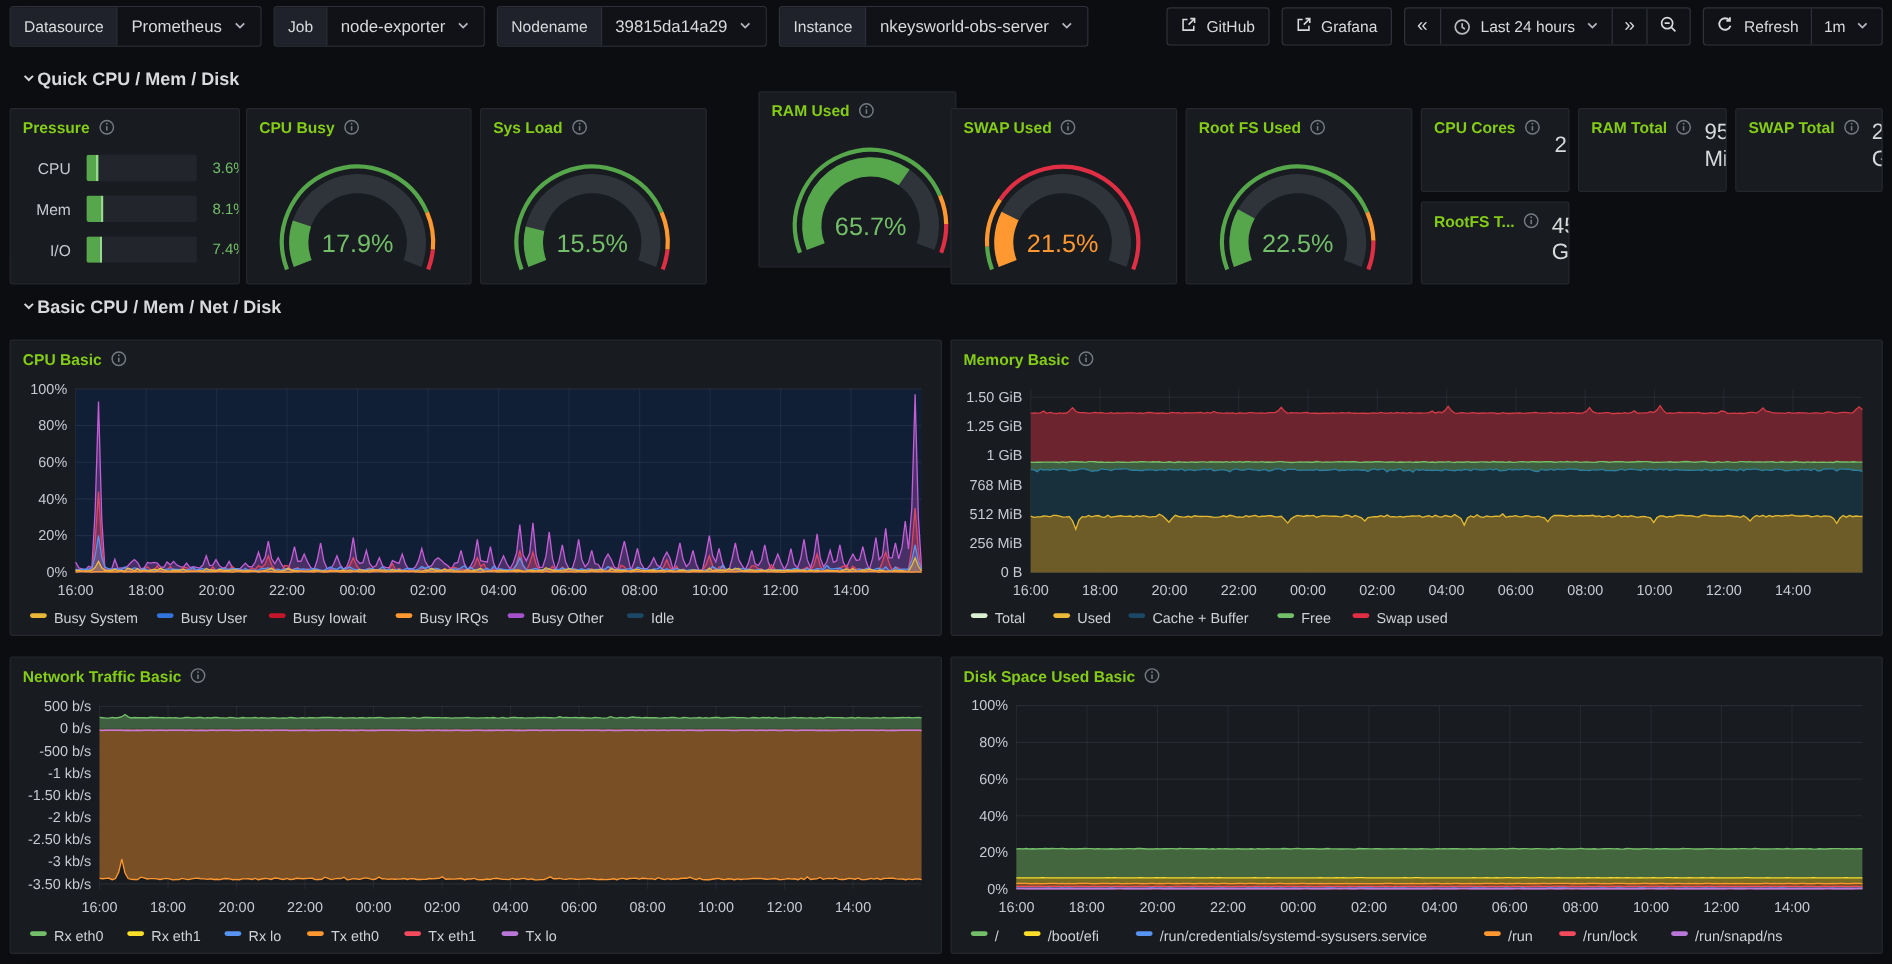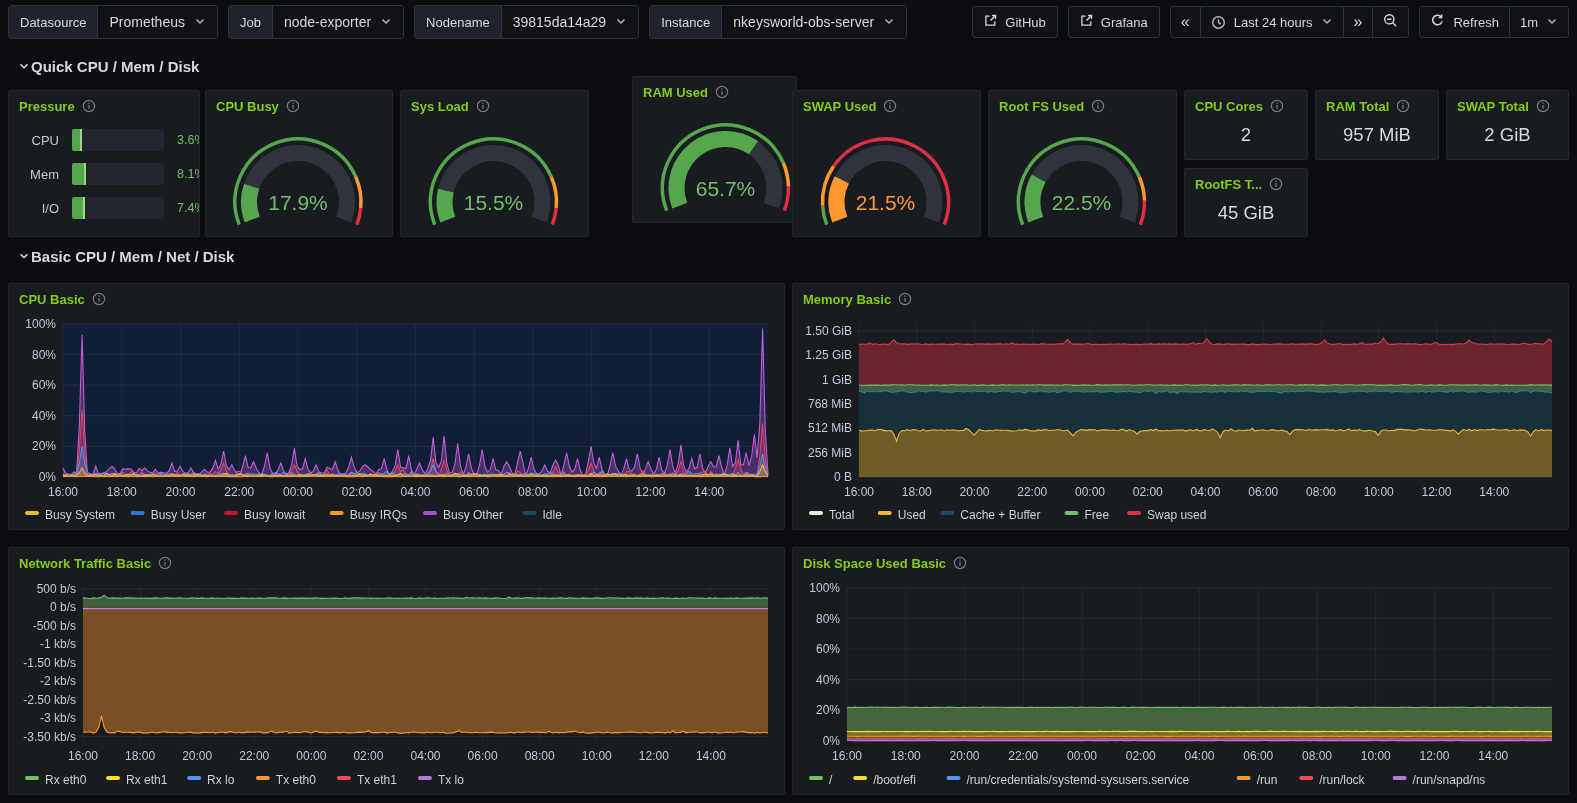--- a/index.html
+++ b/index.html
@@ -34,21 +34,21 @@
   .p-label{flex:0 0 36px;text-align:right;font-size:13px;color:#c7c9d1;}
   .pbar{position:relative;width:92px;height:22px;background:#22252b;border-radius:2px;overflow:hidden;flex:0 0 auto;}
   .pbar-fill{position:absolute;left:0;top:0;bottom:0;background:#56a64b;}
   .pbar-cap{position:absolute;top:0;bottom:0;width:2px;background:#96d98d;}
   .p-val{flex:1;text-align:right;font-size:12.5px;font-weight:500;color:#73bf69;}
 
   
   .gauge-box{display:flex;}
 
   
-  .stat-panel{display:flex;flex-direction:column;}
+  .stat-panel{display:flex;flex-direction:row;}
   .stat-value{flex:1;display:flex;align-items:center;justify-content:center;font-size:18.5px;font-weight:500;color:#d8d9da;padding-bottom:8px;}
 
   
   #sec1{left:18px;top:58px;}
   #sec2{left:18px;top:248px;}
   #p-pressure{left:8px;top:90px;width:192px;height:147px;}
   #p-gauge-0{left:205px;top:90px;width:188px;height:147px;}
   #p-gauge-1{left:400px;top:90px;width:189px;height:147px;}
   #p-gauge-2{left:596px;top:76px;width:165px;height:147px;margin-left:36px;}
   #p-gauge-3{left:792px;top:90px;width:189px;height:147px;}

